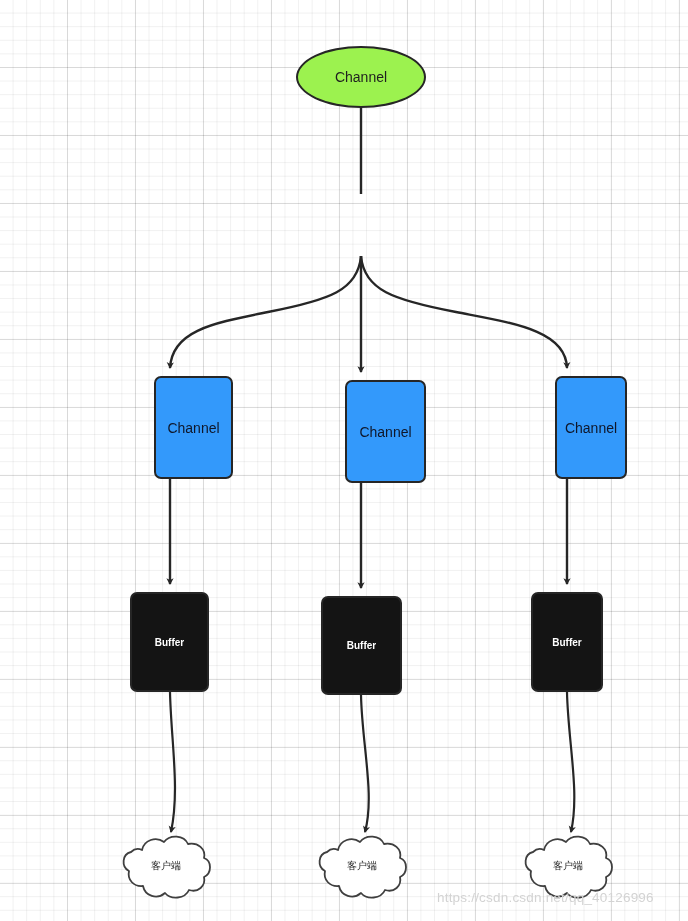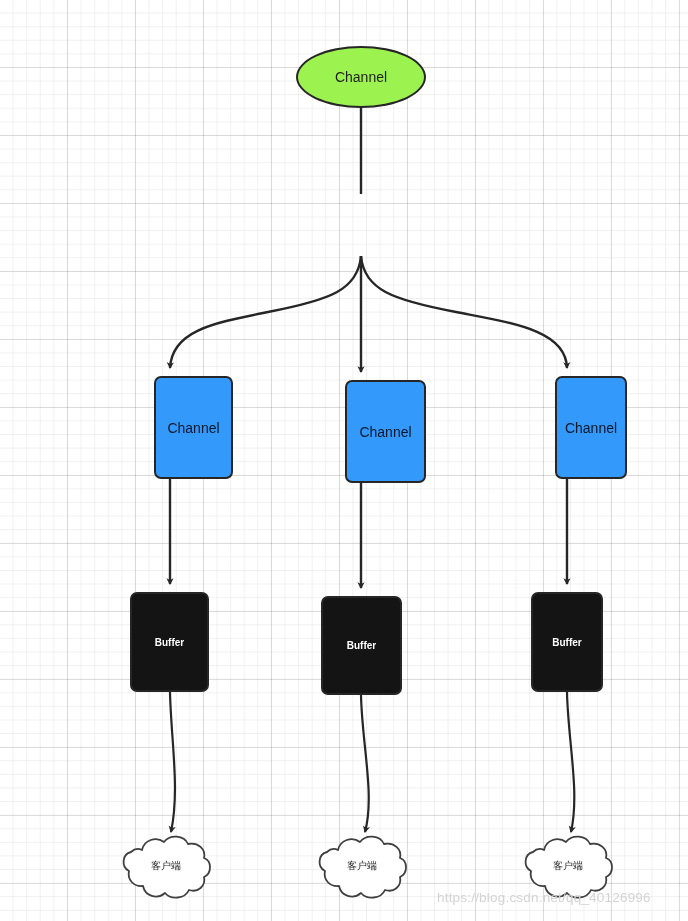--- a/index.html
+++ b/index.html
@@ -174,15 +174,15 @@
     <svg width="96" height="72" viewBox="0 0 96 72">
       <path d="M 24 20 C 26 10 38 6 46 12 C 52 4 66 5 70 14
                C 80 12 88 19 86 28 C 94 31 94 43 86 47
                C 88 56 80 63 71 60 C 67 69 53 70 47 63
                C 39 70 27 66 25 56 C 16 57 9 50 11 41
                C 3 37 4 24 13 22 C 16 19 20 18 24 20 Z" fill="#ffffff" stroke="#3f3f3f" stroke-width="1.8" stroke-linejoin="round"></path>
     </svg>
     <span class="cloud-label">客户端</span>
   </div>
 
-  <div id="watermark">https://blog.csdn.net/qq_40126996</div>
+  <div id="watermark">https://csdn.csdn.net/qq_40126996</div>
 
 </div>
 
 </body></html>

